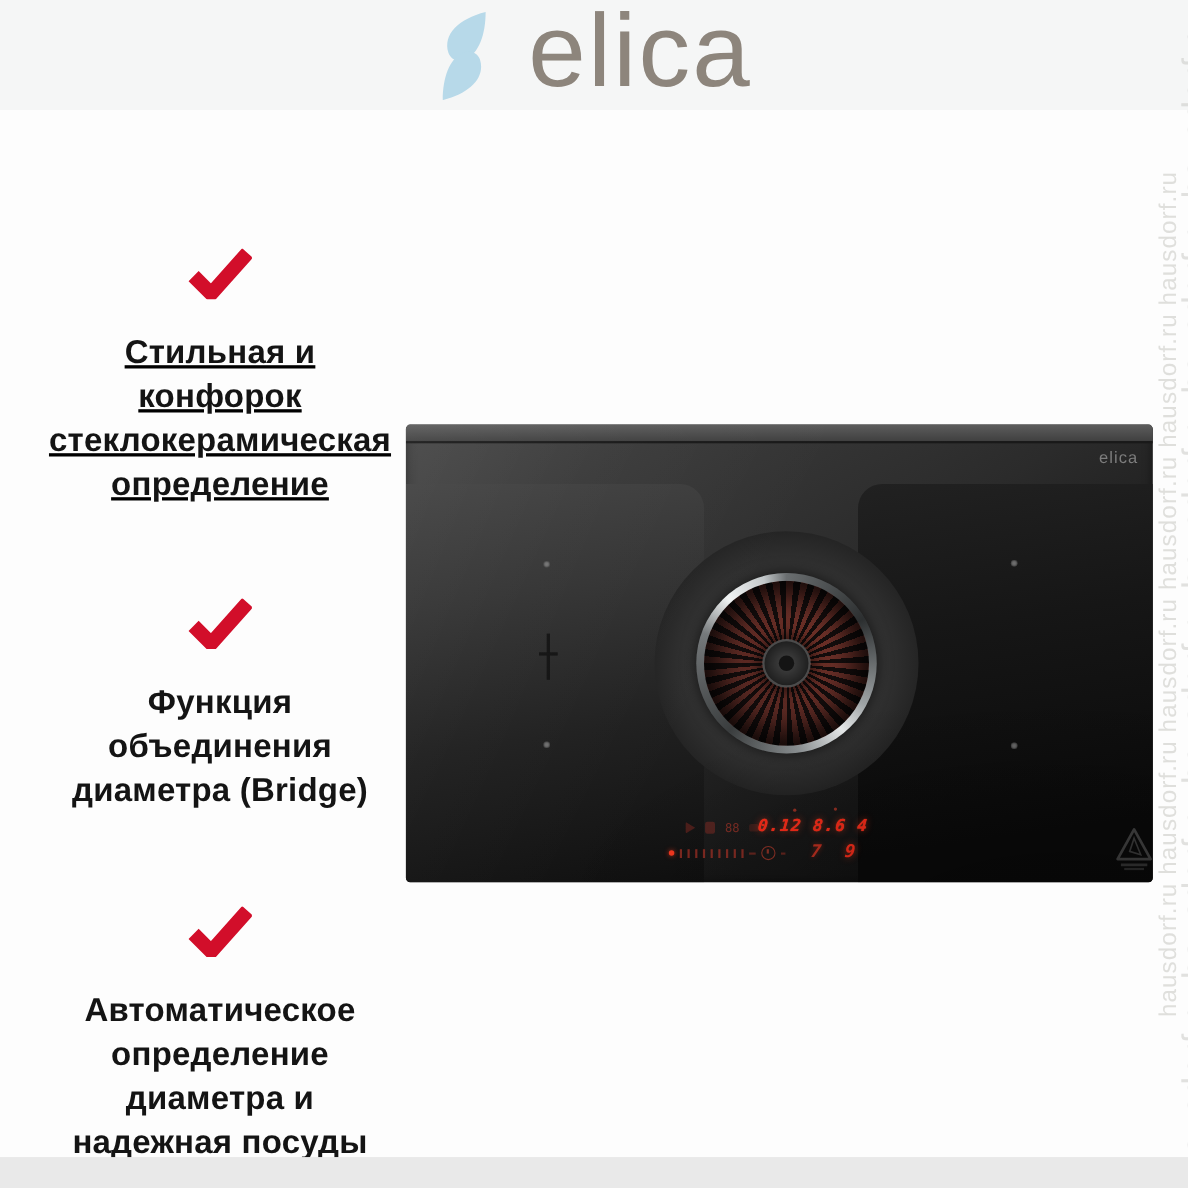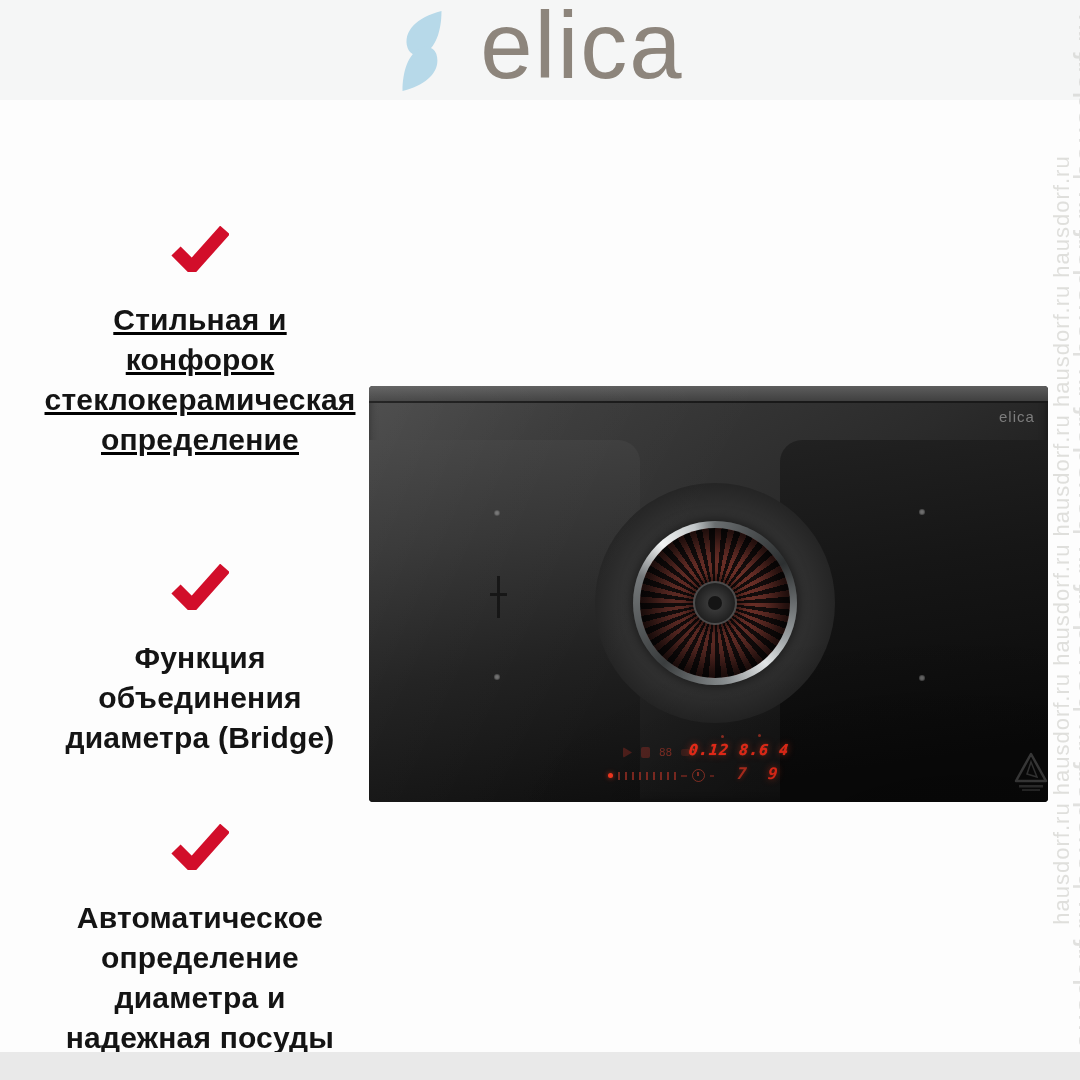--- a/index.html
+++ b/index.html
@@ -7,21 +7,21 @@
           font-family:"Liberation Sans",sans-serif;}
   
   .header{position:absolute;top:0;left:0;right:0;height:100px;background:#f5f6f6;
           display:flex;align-items:center;justify-content:center;gap:32px;}
   .logo{display:flex;align-items:center;gap:32px;}
   .logo-icon svg{width:52px;height:80px;display:block;margin-top:2px;}
   .wordmark{font-size:94px;line-height:1;color:#8d857c;letter-spacing:2px;font-weight:400;
             transform:translateY(-4px);}
   
   .feature{position:absolute;left:22px;width:356px;text-align:center;}
-  .f1{top:226px;text-decoration:underline;} .f2{top:564px;} .f3{top:824px;}
+  .f1{top:226px;text-decoration:underline;} .f2{top:544px;} .f3{top:824px;}
   .check{display:inline-block;margin-bottom:24px;}
   .check svg{width:58px;height:46px;display:block;}
   .fline{font-size:30px;line-height:40px;font-weight:600;color:#141414;letter-spacing:.2px;}
   
   .hob{position:absolute;left:369px;top:386px;width:679px;height:416px;border-radius:4px;
        overflow:hidden;background:linear-gradient(150deg,#474747 0%,#3a3a3a 18%,#2b2b2b 45%,#171717 72%,#0c0c0c 100%);
        box-shadow:inset 0 0 10px rgba(0,0,0,.45);}
   .bezel{position:absolute;top:0;left:0;right:0;height:15px;
          background:linear-gradient(#5d5d5d,#404040);border-bottom:2px solid #191919;}
   .zone{position:absolute;top:54px;bottom:0;}

